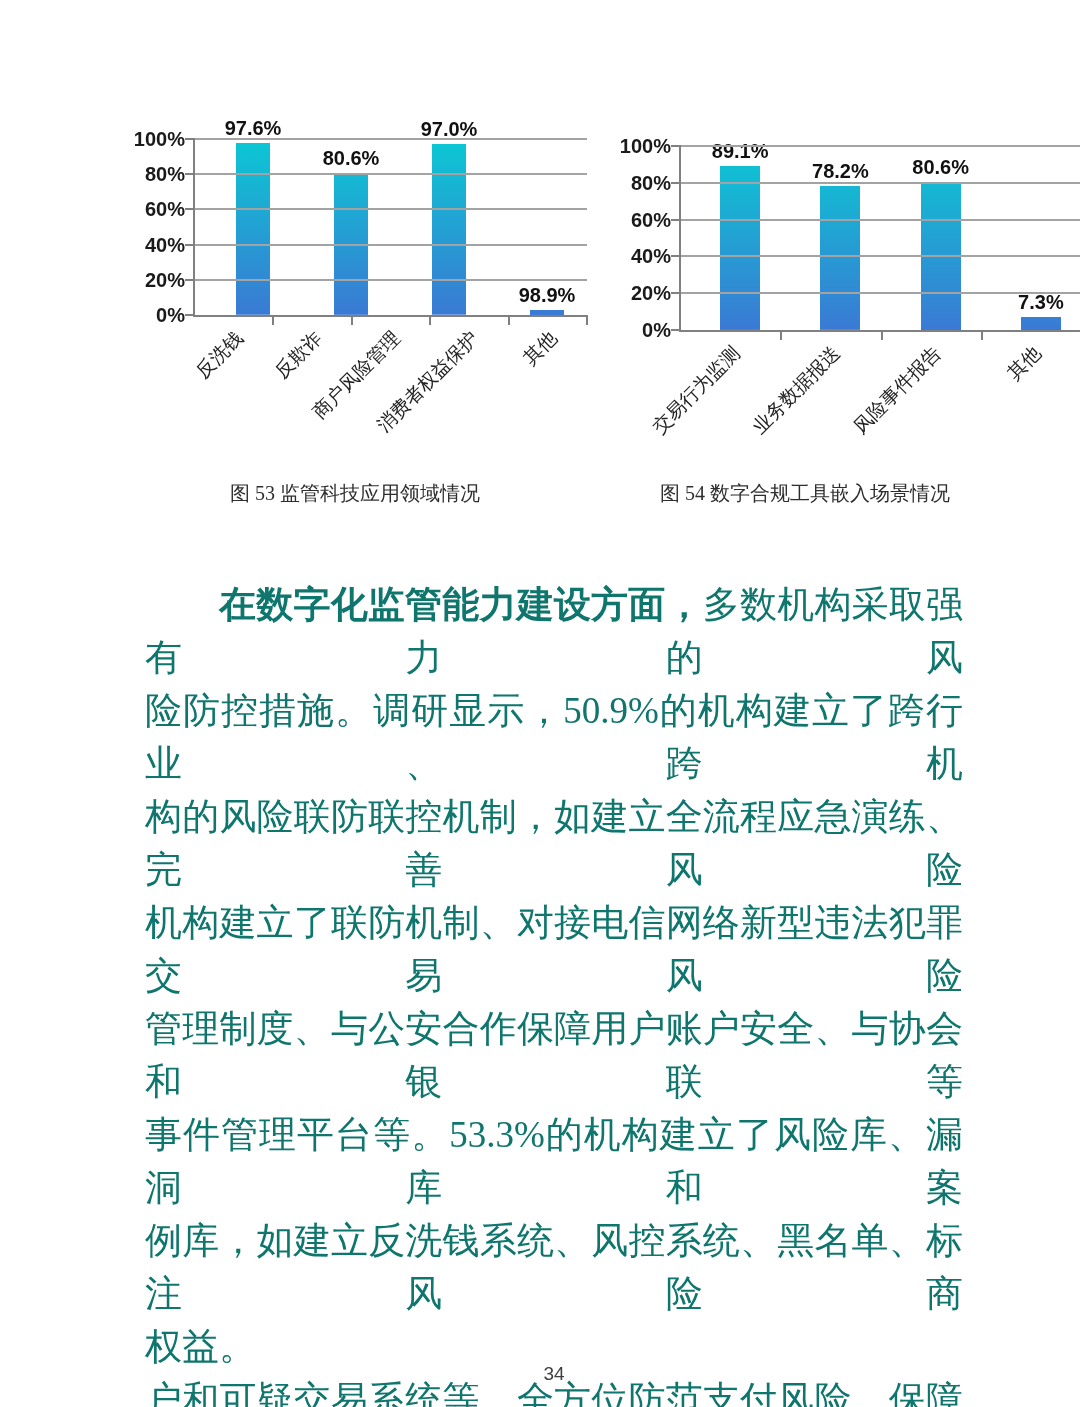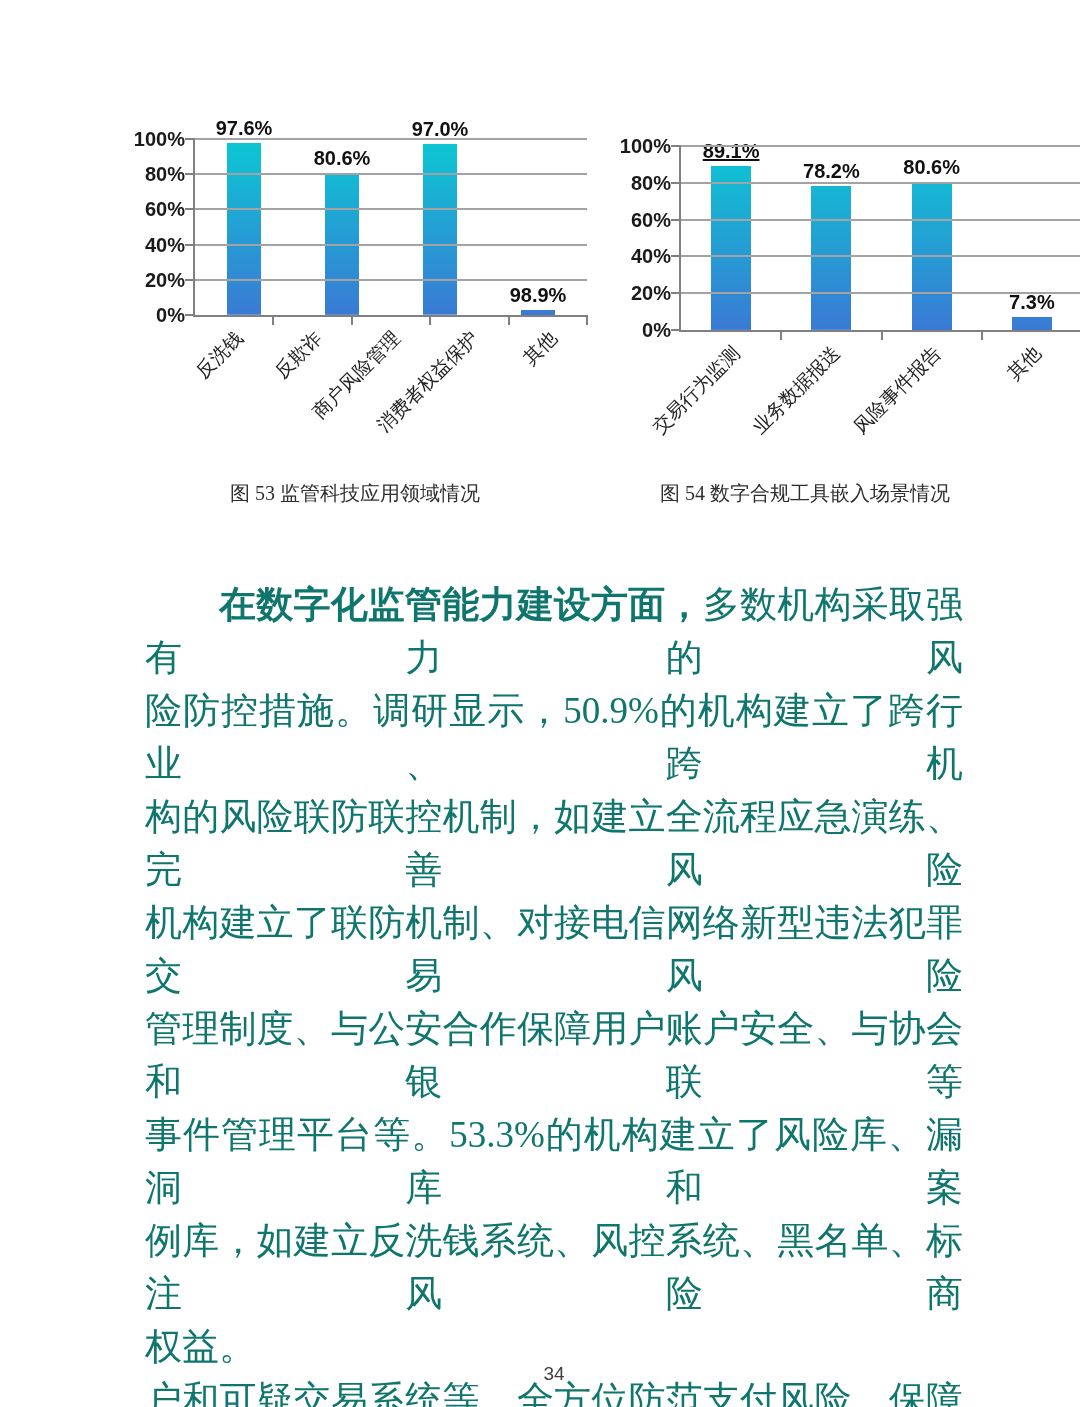--- a/index.html
+++ b/index.html
@@ -8,21 +8,21 @@
 
   
   .chart{position:absolute;margin-left:45px;}
   .ylabels{position:absolute;}
   .ylab{position:absolute;right:0;width:100%;text-align:right;
         font:600 20px/24px "Liberation Sans","DejaVu Sans",sans-serif;color:#1a1a1a;}
   .plot{position:absolute;border-left:2px solid #808080;border-bottom:2px solid #808080;}
   .grid{position:absolute;left:0;right:0;height:2px;background:#a3a3a3;transform:translateY(-50%);}
   .ytick{position:absolute;left:-10px;width:10px;height:2px;background:#808080;transform:translateY(-50%);}
   .xtick{position:absolute;bottom:-10px;width:2px;height:10px;background:#808080;transform:translateX(-50%);}
-  .slots{position:absolute;left:0;top:0;width:100%;height:100%;display:flex;}
+  .slots{position:absolute;left:9px;top:0;width:100%;height:100%;display:flex;}
   .slot{flex:1 1 0;position:relative;}
   .bar{position:absolute;bottom:0;left:50%;transform:translateX(-50%);width:var(--bw);
        background-image:linear-gradient(to top,var(--c2),var(--c1));
        background-size:100% var(--ph);background-position:left bottom;background-repeat:no-repeat;}
   .val{position:absolute;left:50%;transform:translateX(-50%);white-space:nowrap;
        font:600 20px/22px "Liberation Sans","DejaVu Sans",sans-serif;color:#111;}
   .xlabels{position:absolute;overflow:visible;}
   .xlab{position:absolute;top:6px;white-space:nowrap;transform-origin:100% 0;
         transform:rotate(-45deg);
         font:400 19px/22px "Liberation Sans","DejaVu Sans",sans-serif;color:#222;}
@@ -108,21 +108,21 @@
         <div class="ylab" style="top: calc(20% - 12px);">80%</div>
         <div class="ylab" style="top: calc(40% - 12px);">60%</div>
         <div class="ylab" style="top: calc(60% - 12px);">40%</div>
         <div class="ylab" style="top: calc(80% - 12px);">20%</div>
         <div class="ylab" style="top: calc(100% - 12px);">0%</div>
       </div>
     <div class="plot" style="left:60px;top:16px;width:401px;height:184px;">
       <div class="slots">
           <div class="slot">
             <div class="bar" style="height: 89.1%;"></div>
-            <div class="val" style="bottom: calc(89.1% + 4px); text-decoration: underline;">89.1%</div>
+            <div class="val" style="bottom: calc(89.1% + 4px);">89.1%</div>
           </div>
           <div class="slot">
             <div class="bar" style="height: 78.2%;"></div>
             <div class="val" style="bottom: calc(78.2% + 4px);">78.2%</div>
           </div>
           <div class="slot">
             <div class="bar" style="height: 80.6%;"></div>
             <div class="val" style="bottom: calc(80.6% + 4px);">80.6%</div>
           </div>
           <div class="slot">

